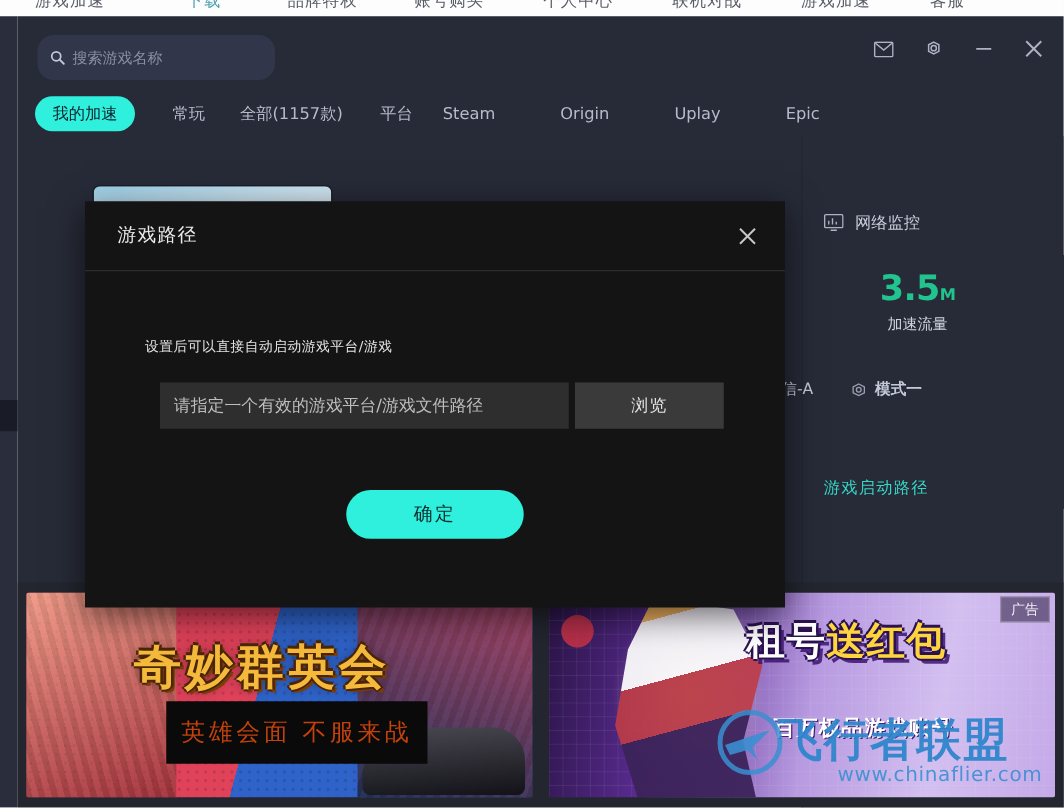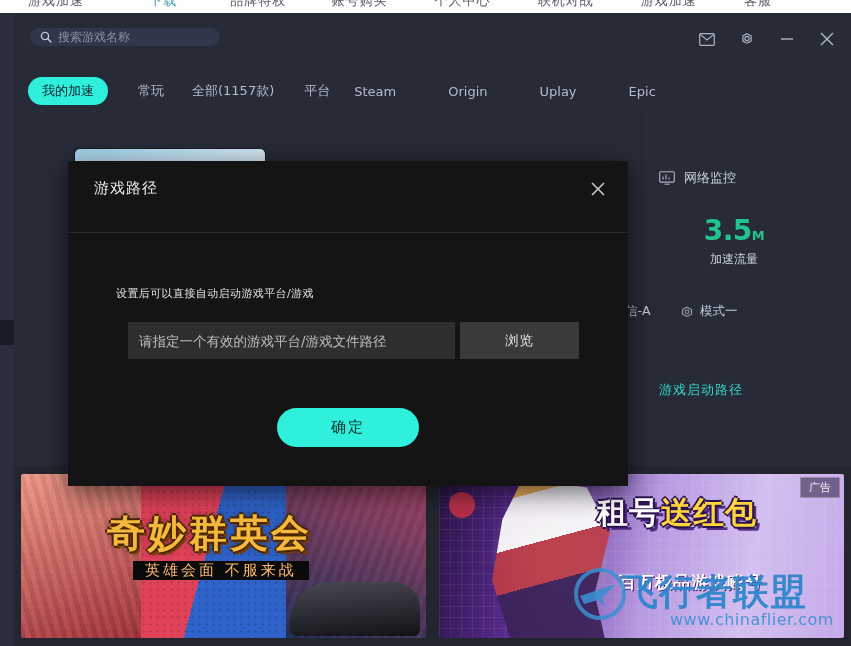--- a/index.html
+++ b/index.html
@@ -56,21 +56,21 @@
     background: #272b38;
     overflow: hidden;
   }
 
   
   .titlebar {
     position: absolute; left: 0; top: 0; width: 837px; height: 58px;
   }
   .search-box {
     position: absolute; left: 16px; top: 15px;
-    width: 190px; height: 18px;
+    width: 190px; height: 36px;
     background: #32364a;
     border-radius: 13px;
     display: flex; align-items: center;
     padding-left: 10px;
     cursor: text;
   }
   .search-icon { width: 12px; height: 12px; position: relative; flex: 0 0 auto; margin-right: 6px; }
   .search-icon svg { display: block; }
   .search-ph { font-size: 12px; color: #8a8fa3; }
 
@@ -156,21 +156,21 @@
   }
   .traffic-num {
     font-size: 28px; font-weight: bold; color: #21c48e;
     line-height: 1; letter-spacing: -.5px;
   }
   .traffic-unit { font-size: 13px; font-weight: bold; }
   .traffic-label { font-size: 12px; color: #cfd4e0; margin-top: 6px; }
 
   .mode-row {
     position: absolute; left: 39px; top: 194px;
-    display: flex; align-items: center; gap: 6px;
+    display: flex; align-items: center; gap: 6px; font-weight: bold;
   }
   .mode-icon { width: 14px; height: 14px; color: #9ba0b2; }
   .mode-icon svg { display: block; }
   .mode-label { font-size: 12.5px; color: #c4c9d8; }
 
   .server-frag {
     position: absolute; left: -16px; top: 194px;
     font-size: 12.5px; color: #c4c9d8; overflow: hidden; width: 30px;
   }
 
@@ -234,24 +234,24 @@
     color: #f5b93c;
     letter-spacing: 3px;
     text-shadow:
       2px 0 0 #4a2606, -2px 0 0 #4a2606, 0 2px 0 #4a2606, 0 -2px 0 #4a2606,
       3px 3px 0 #7a3c08, 0 0 10px rgba(0,0,0,.5);
     white-space: nowrap;
   }
   .bl-sub {
     position: absolute; left: 112px; top: 87px;
     background: #0a0a0a;
-    color: #fdba74;
+    color: #c2410c;
     font-family: "DejaVu Serif", "Liberation Serif", serif;
-    font-size: 15px; letter-spacing: 3px;
-    padding: 0 12px;
+    font-size: 19px; letter-spacing: 3px;
+    padding: 12px 12px;
     white-space: nowrap;
   }
 
   
   .br-bg {
     position: absolute; inset: 0;
     background: linear-gradient(100deg,#2a1446 0%, #5b2c93 24%, #b79ae0 52%, #d3bff0 76%, #c4a9e8 100%);
   }
   .br-grid {
     position: absolute; inset: 0;
@@ -348,21 +348,21 @@
     position: absolute; left: 0; top: 0; width: 837px; height: 633px;
     background: rgba(0,0,0,0);
   }
   .dialog {
     position: absolute; left: 54px; top: 148px;
     width: 560px; height: 325px;
     background: #141414;
     box-shadow: 0 6px 26px rgba(0,0,0,.6);
   }
   .dlg-head {
-    position: relative; height: 72px;
+    position: relative; height: 56px;
     border-bottom: 1px solid #2c2c2c;
   }
   .dlg-title {
     position: absolute; left: 26px; top: 18px;
     font-size: 15px; color: #eaeaea; letter-spacing: 1px;
   }
   .dlg-close {
     position: absolute; right: 18px; top: 16px;
     width: 24px; height: 24px; color: #c9c9c9;
     display: flex; align-items: center; justify-content: center;

